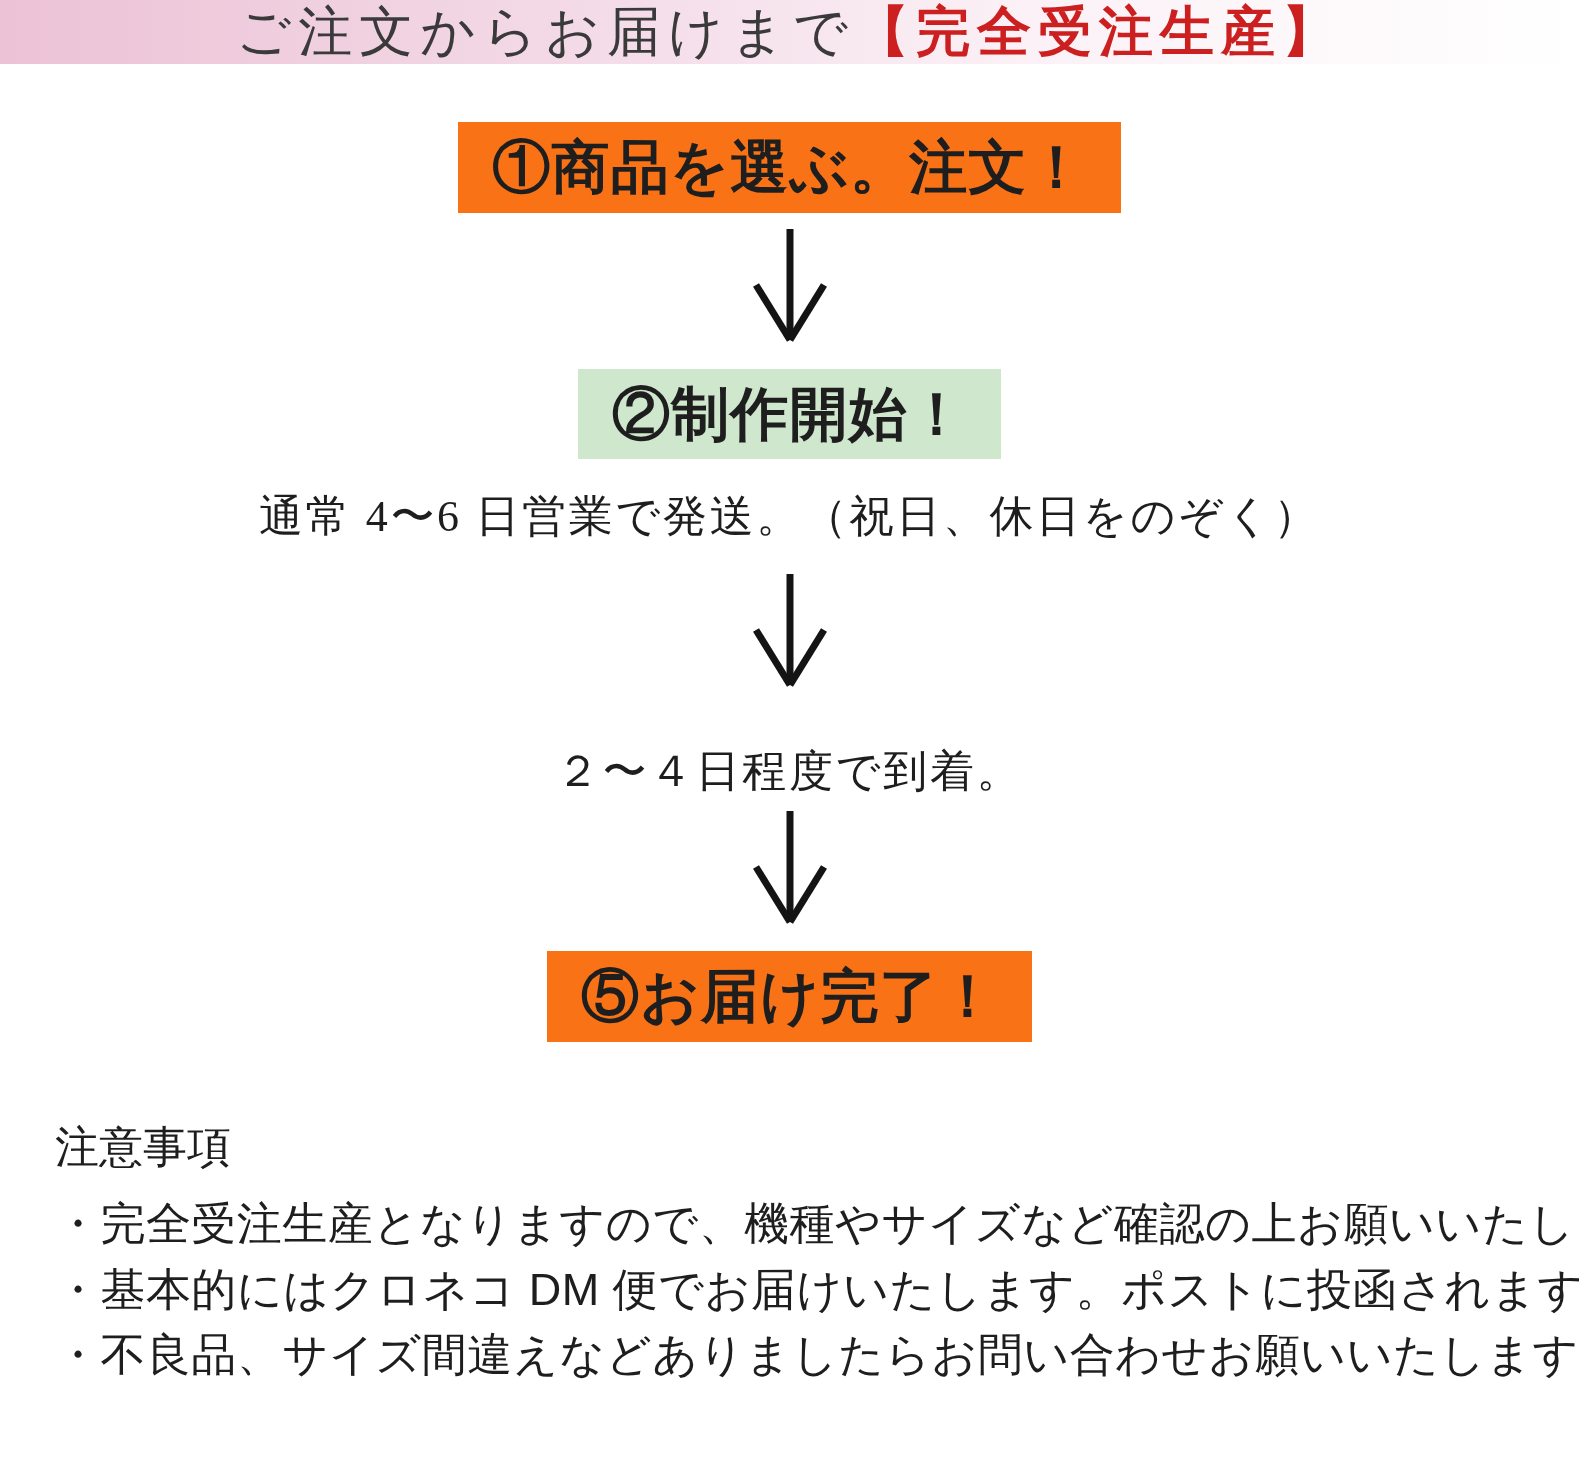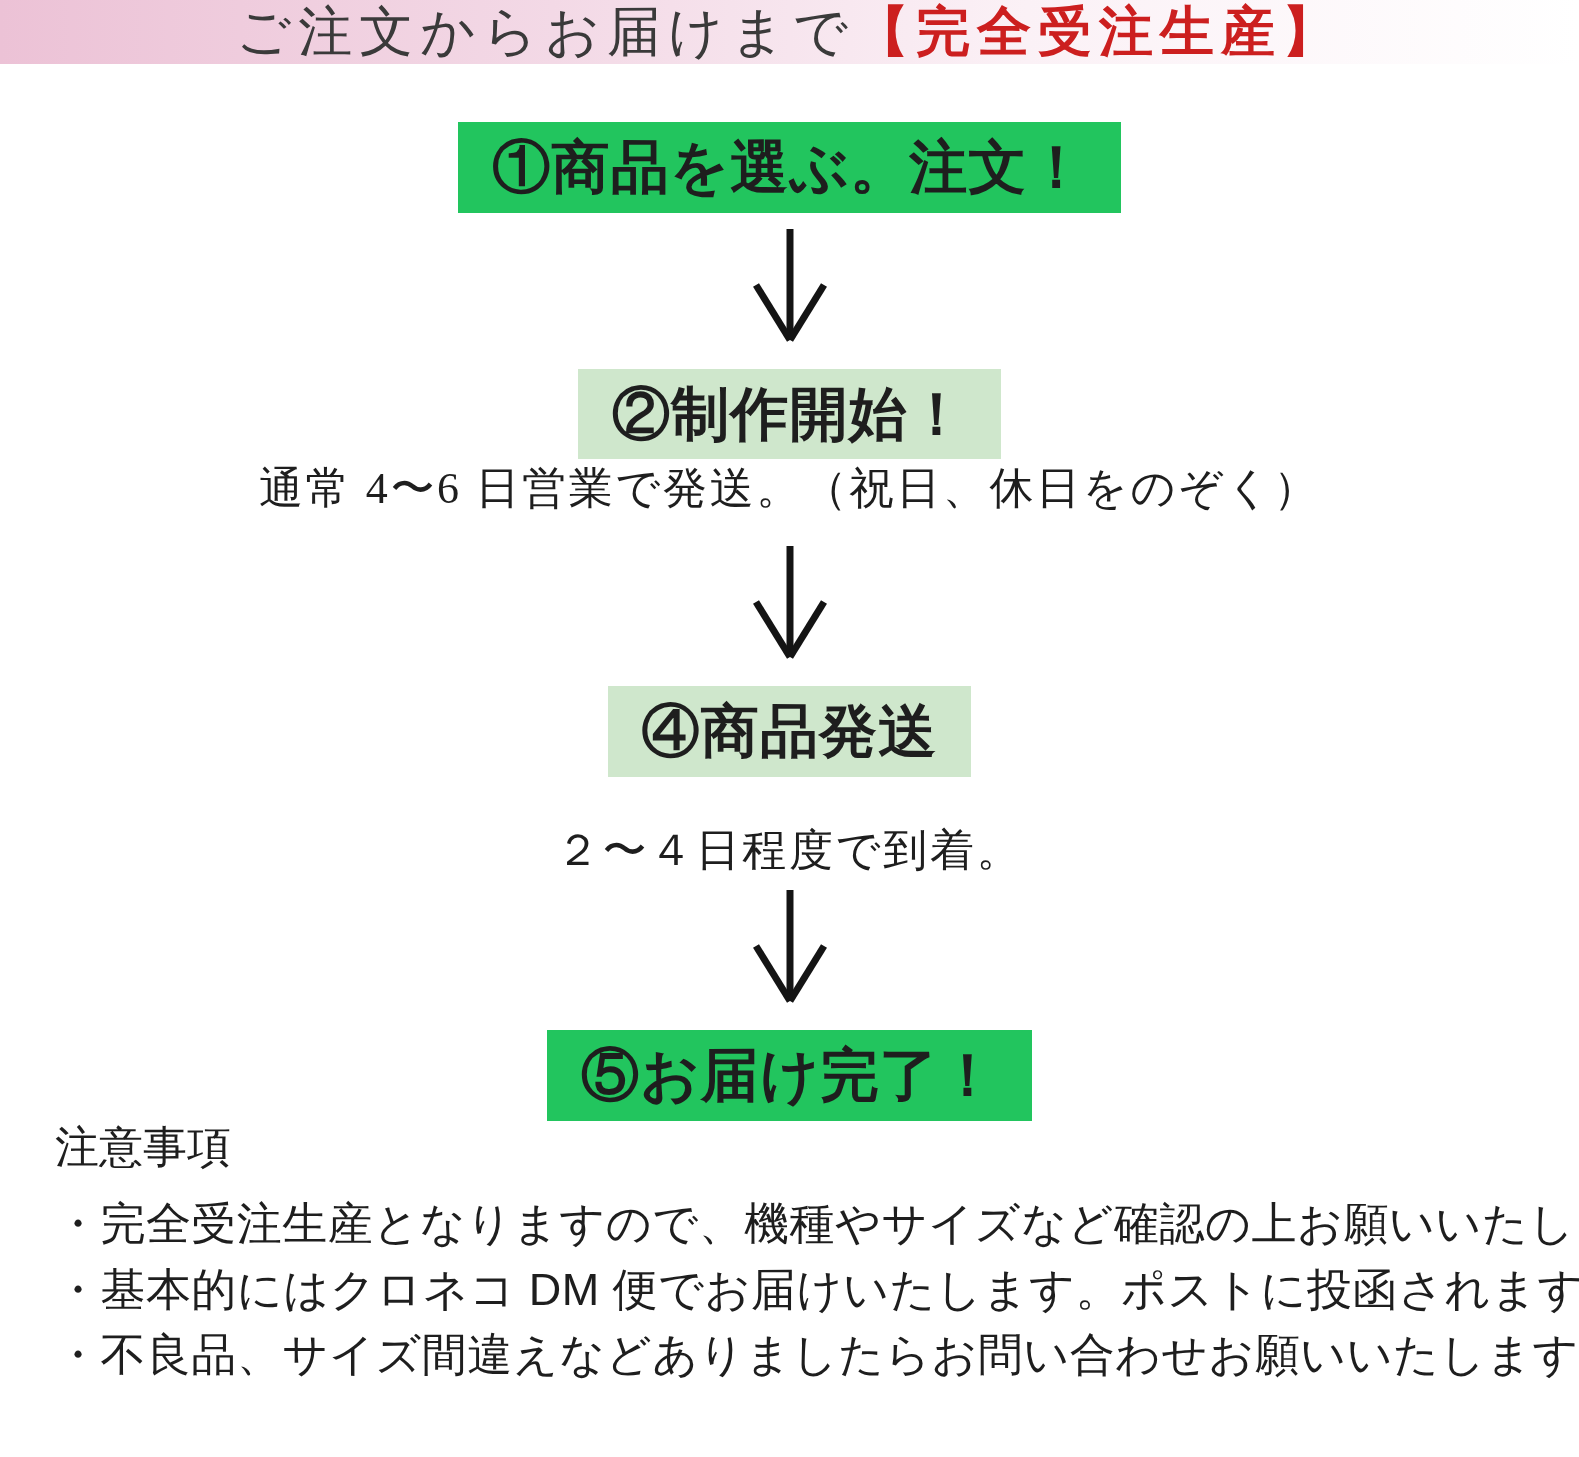--- a/index.html
+++ b/index.html
@@ -33,27 +33,28 @@
     padding-top:58px;
   }
   .step-box{
     font-size:58px;
     font-weight:600;
     letter-spacing:0.02em;
     padding:12px 34px;
     line-height:1.15;
     white-space:nowrap;
   }
-  .hl-yellow{background:#22c55e;}
+  .hl-yellow{background:#f97316;}
   .hl-green{background:#cfe7cc;}
   .step-note{
     font-family:"Liberation Serif",serif;
     font-size:44px;
     letter-spacing:0.06em;
     color:#1e1e1e;
+    margin-top:28px;
     white-space:nowrap;
   }
   .arrow-wrap{
     margin:14px 0 8px 0;
     display:flex;justify-content:center;
   }
   .arrow-wrap svg{display:block;}
   .gap-lg{margin-top:16px;}
   
   .notes{
@@ -97,21 +98,20 @@
   <div class="step-note">通常 4〜6 日営業で発送。（祝日、休日をのぞく）</div>
 
   <div class="arrow-wrap" style="margin-top:26px;">
     <svg width="86" height="118" viewBox="0 0 86 118">
       <line x1="43" y1="2" x2="43" y2="110" stroke="#141414" stroke-width="7"></line>
       <line x1="9" y1="58" x2="43" y2="113" stroke="#141414" stroke-width="7"></line>
       <line x1="77" y1="58" x2="43" y2="113" stroke="#141414" stroke-width="7"></line>
     </svg>
   </div>
 
-  <div class="step-box hl-green gap-lg">④商品発送</div>
   <div class="step-note" style="margin-top:44px;text-align:right;">２〜４日程度で到着。</div>
 
   <div class="arrow-wrap" style="margin-top:8px;">
     <svg width="86" height="118" viewBox="0 0 86 118">
       <line x1="43" y1="2" x2="43" y2="110" stroke="#141414" stroke-width="7"></line>
       <line x1="9" y1="58" x2="43" y2="113" stroke="#141414" stroke-width="7"></line>
       <line x1="77" y1="58" x2="43" y2="113" stroke="#141414" stroke-width="7"></line>
     </svg>
   </div>
 

